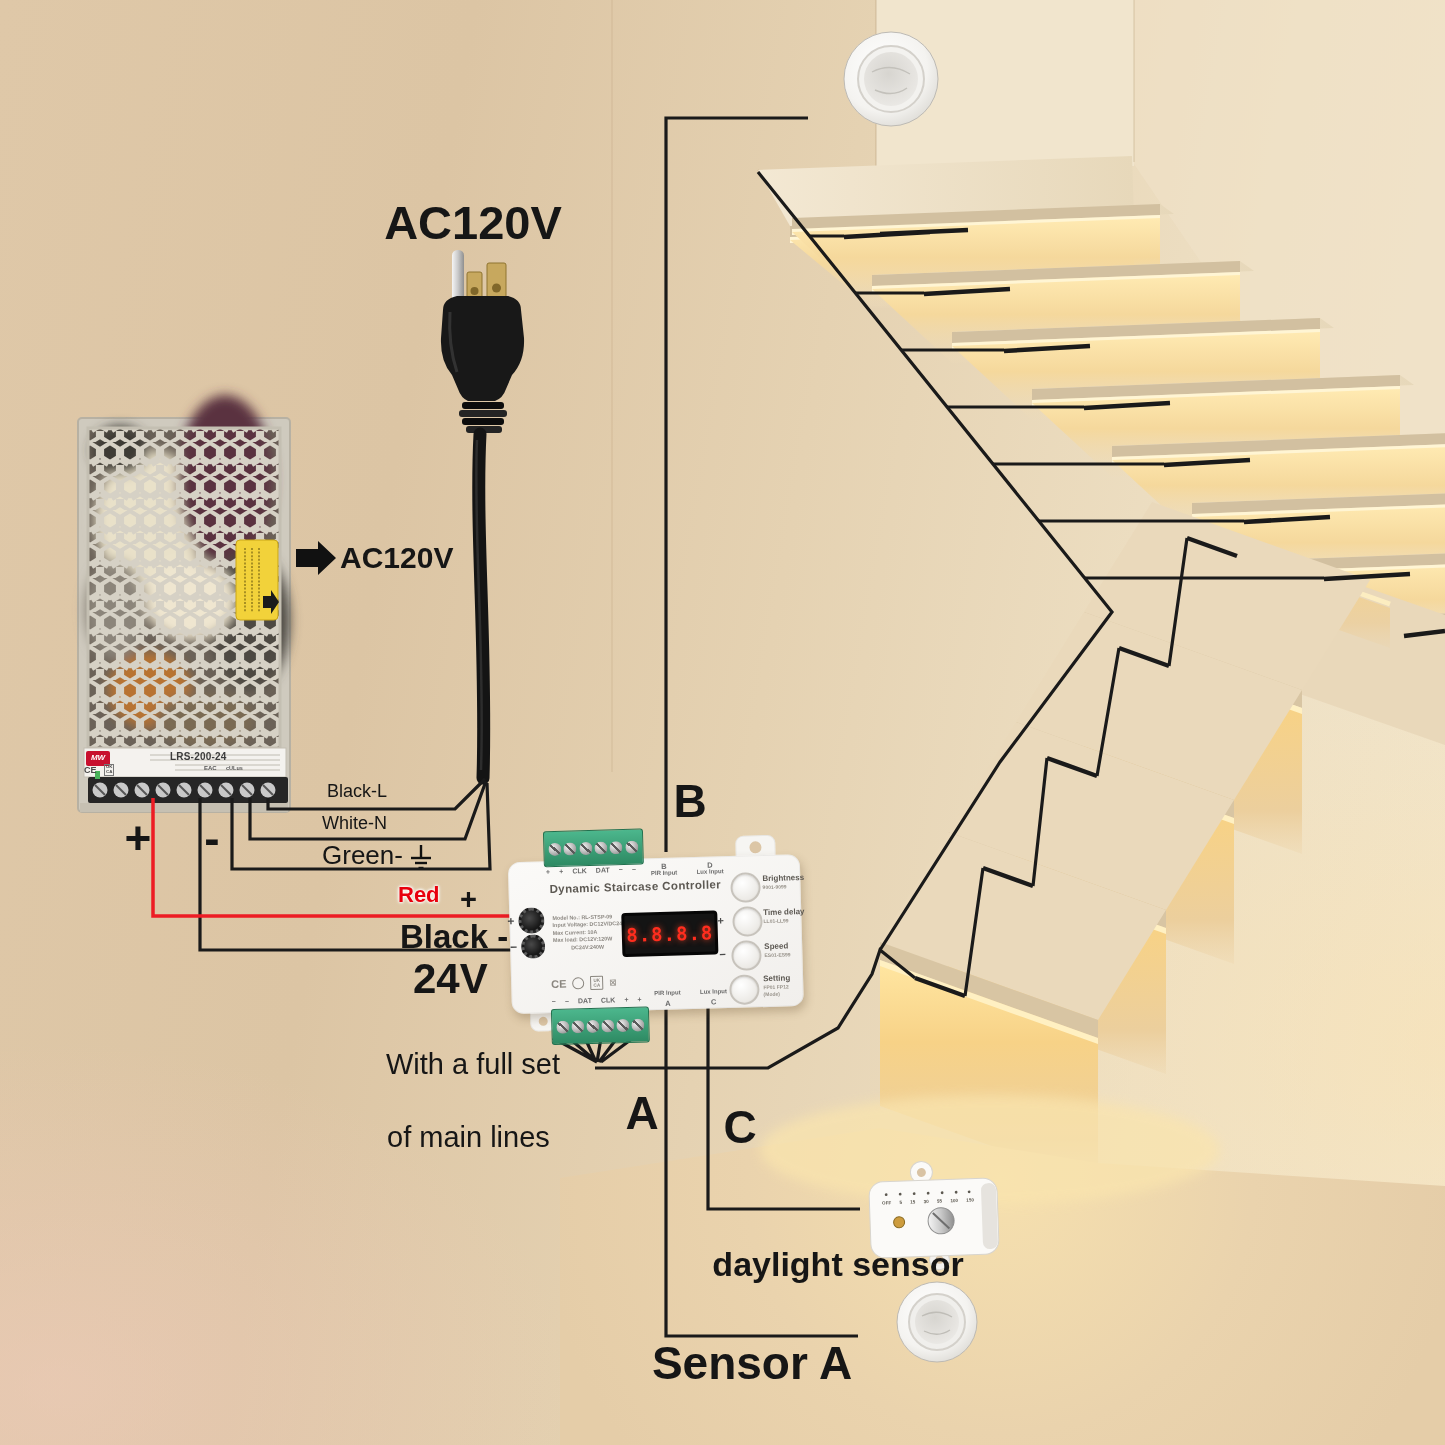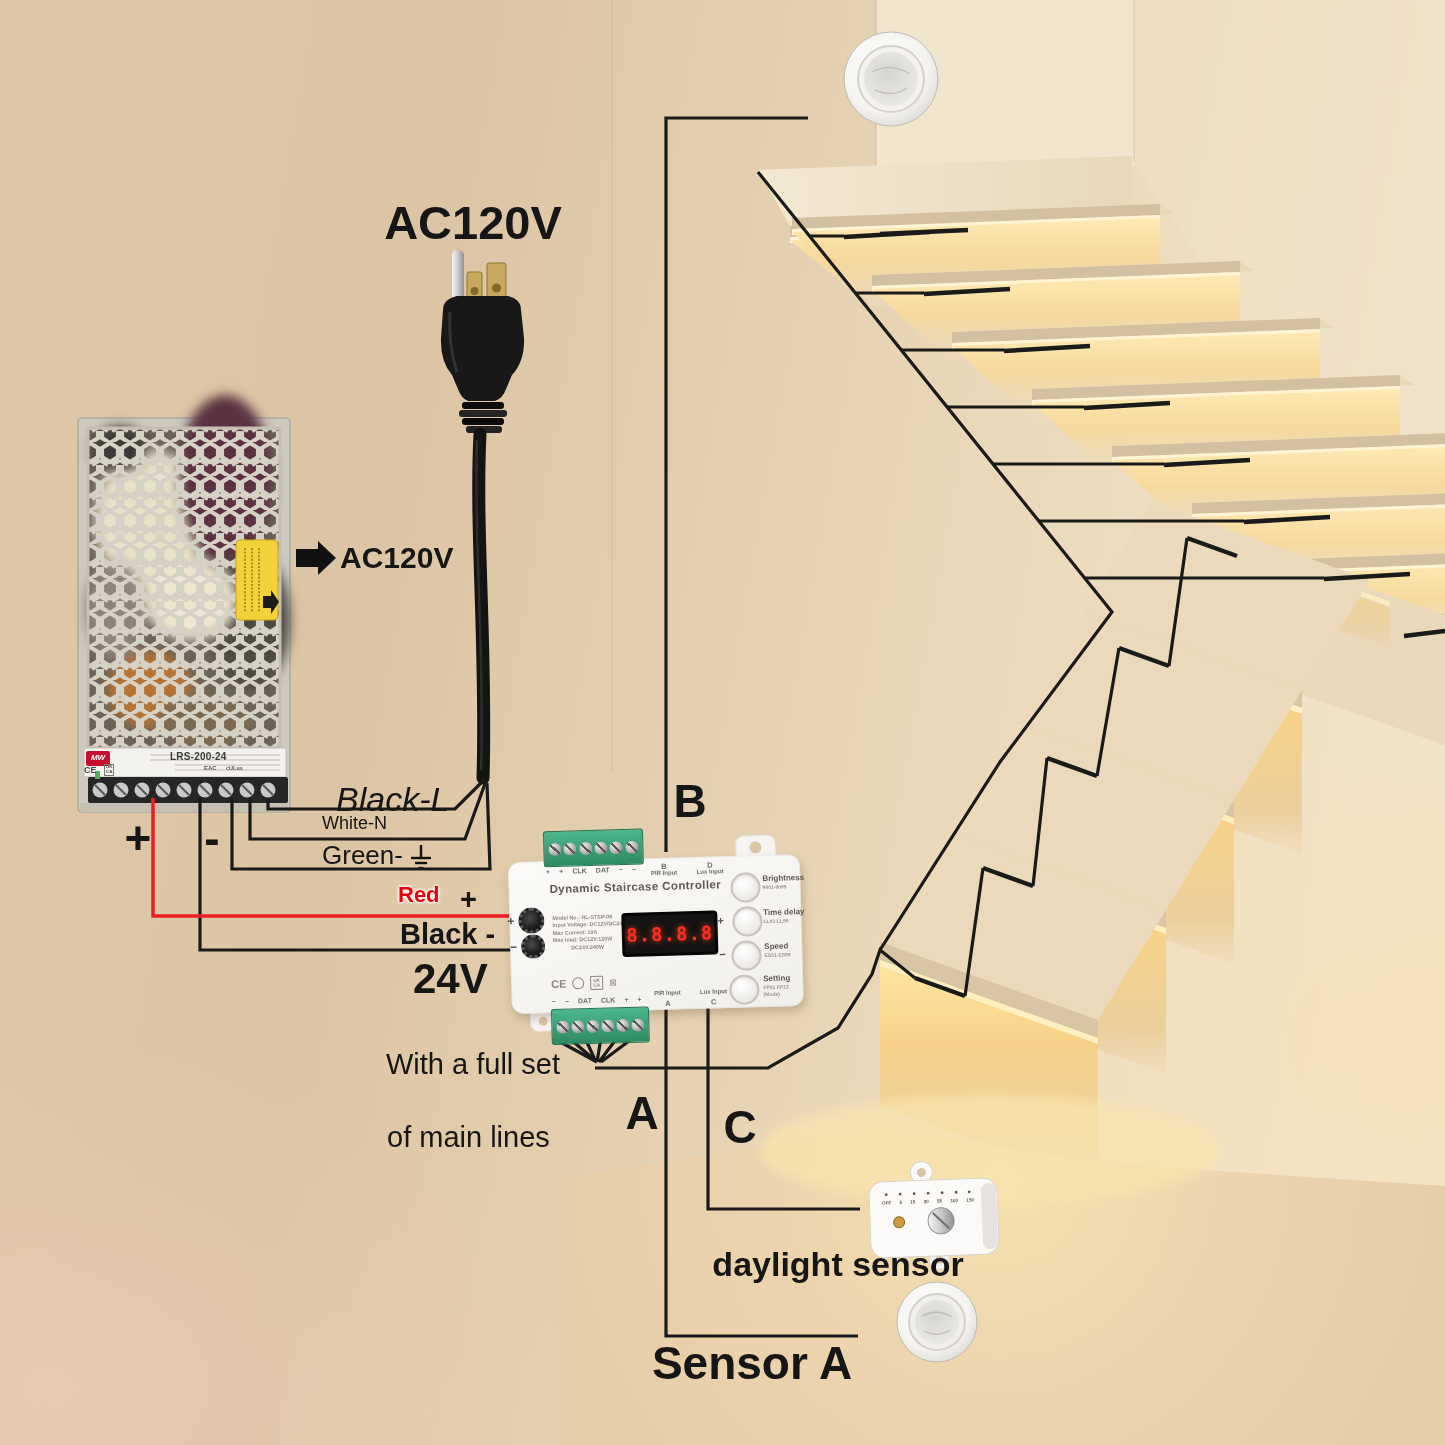--- a/index.html
+++ b/index.html
@@ -312,26 +312,26 @@
     <path d="M153 798 L153 916 L512 916" fill="none" stroke="#ed1c24" stroke-width="3.5"></path>
   </svg>
 
   <div class="lbl ctr b" style="left:473px;top:222px;font-size:47px;">AC120V</div>
   <div class="lbl b" style="left:340px;top:543px;font-size:30px;">AC120V</div>
   <div class="lbl ctr b" style="left:838px;top:1264px;font-size:34px;">daylight sensor</div>
   <div class="lbl ctr b" style="left:752px;top:1363px;font-size:46px;">Sensor A</div>
   <div class="lbl ctr b" style="left:690px;top:801px;font-size:46px;">B</div>
   <div class="lbl ctr b" style="left:642px;top:1113px;font-size:46px;">A</div>
   <div class="lbl ctr b" style="left:740px;top:1127px;font-size:46px;">C</div>
-  <div class="lbl" style="left:336px;top:782px;font-size:34px;font-style:italic;">Black-L</div>
+  <div class="lbl" style="left:327px;top:782px;font-size:18px;">Black-L</div>
   <div class="lbl" style="left:322px;top:814px;font-size:18px;">White-N</div>
   <div class="lbl" style="left:322px;top:842px;font-size:26px;">Green-</div>
   <div class="lbl b" style="left:398px;top:884px;font-size:22px;color:#e8000d;text-shadow:0 0 3px #fff,0 0 3px #fff,0 0 4px #fff;">Red</div>
   <div class="lbl b" style="left:460px;top:885px;font-size:29px;">+</div>
-  <div class="lbl b" style="left:400px;top:920px;font-size:29px;">Black -</div>
+  <div class="lbl b" style="left:400px;top:920px;font-size:33px;">Black -</div>
   <div class="lbl b" style="left:413px;top:958px;font-size:42px;">24V</div>
   <div class="lbl ctr b" style="left:138px;top:838px;font-size:46px;">+</div>
   <div class="lbl ctr b" style="left:212px;top:838px;font-size:46px;">-</div>
   <div class="lbl" style="left:386px;top:1050px;font-size:29px;">With a full set</div>
   <div class="lbl" style="left:387px;top:1083px;font-size:29px;margin-top:40px;">of main lines</div>
 
   <div class="psu-strip">
     <div class="mw">MW</div>
     <div class="psu-model">LRS-200-24</div>
     <div class="psu-ce">CE</div>

